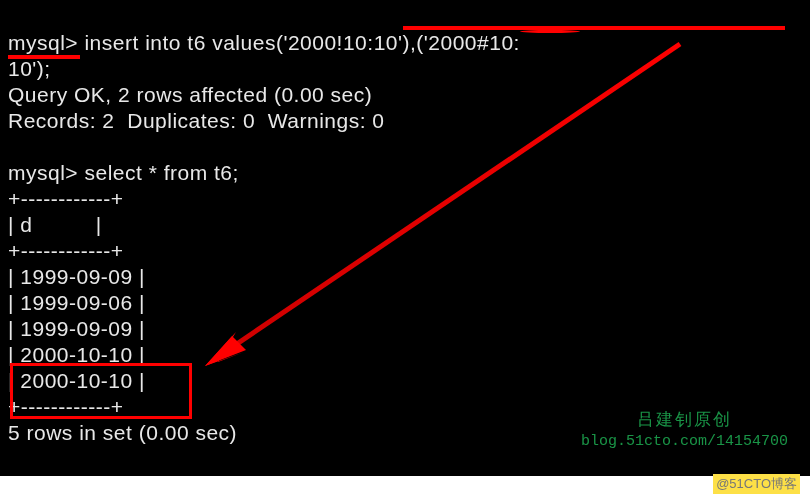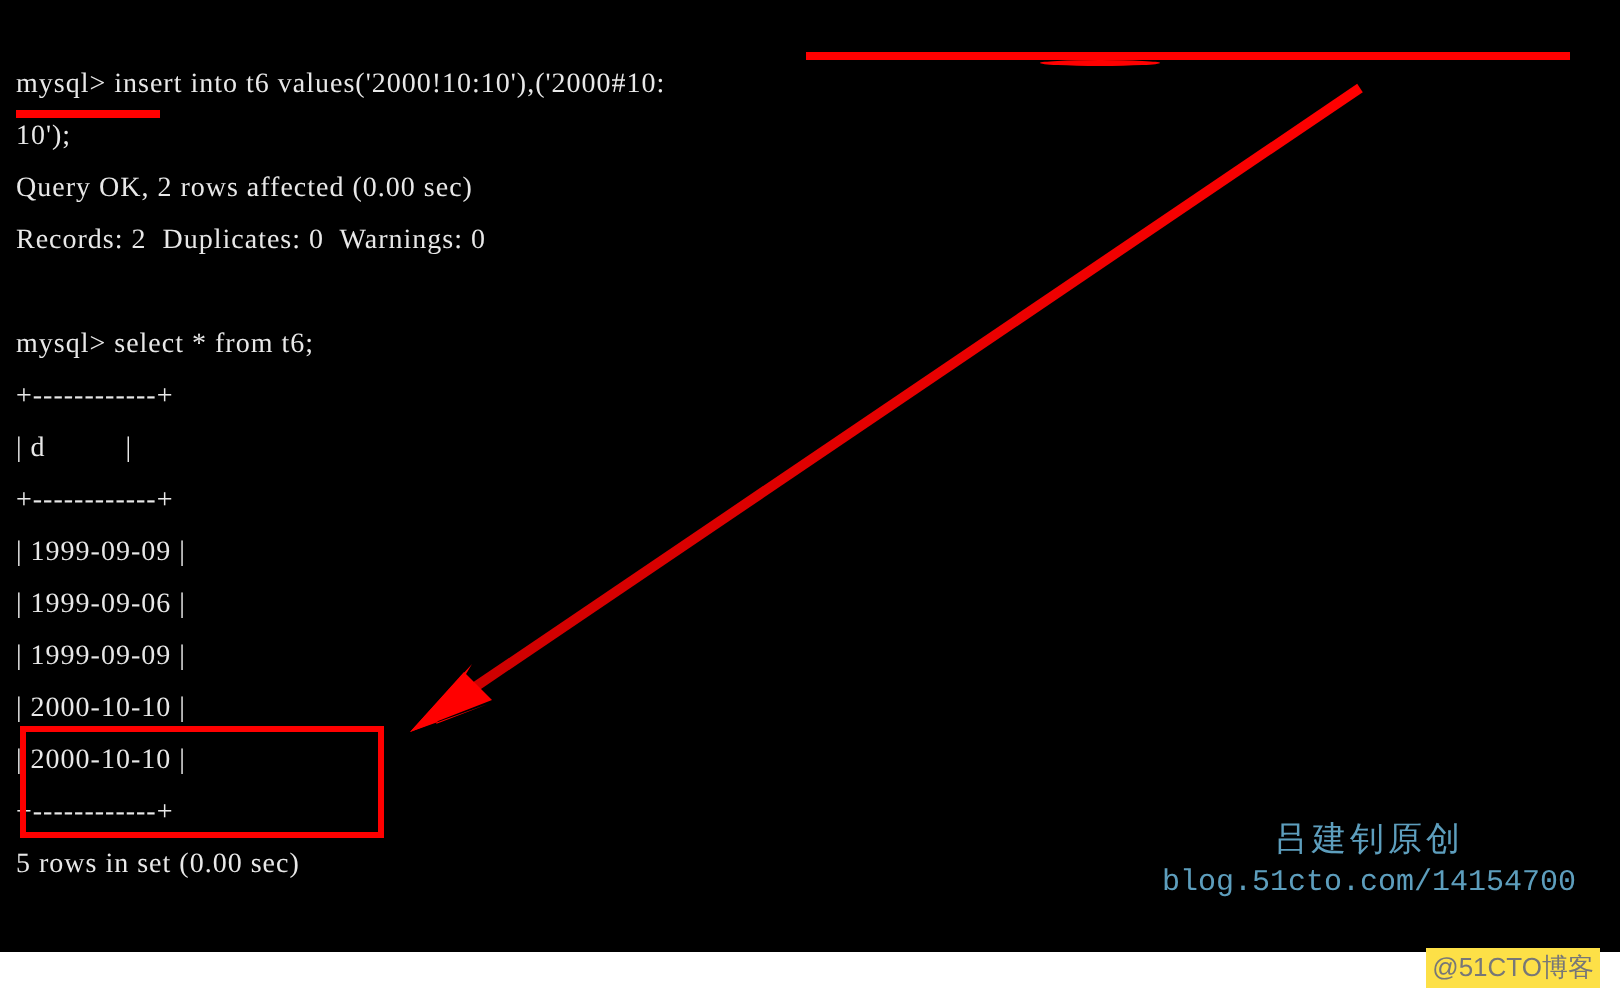--- a/index.html
+++ b/index.html
@@ -8,22 +8,22 @@
     width: 810px;
     height: 500px;
     background: #000;
     overflow: hidden;
     position: relative;
   }
   .terminal {
     position: absolute;
     top: 4px;
     left: 8px;
-    font-family: Liberation Serif, serif;
-    font-size: 14px;
+    font-family: Liberation Sans, sans-serif;
+    font-size: 21px;
     line-height: 26px;
     color: #e8e8e8;
     white-space: pre;
     letter-spacing: 0.5px;
   }
   .underline-red-1 {
     position: absolute;
     top: 26px;
     left: 403px;
     width: 382px;
@@ -63,21 +63,21 @@
     width: 810px;
     height: 500px;
     pointer-events: none;
   }
   .watermark {
     position: absolute;
     right: 22px;
     top: 408px;
     text-align: center;
     font-family: sans-serif;
-    color: #7dd3fc;
+    color: #22c55e;
     opacity: 0.75;
   }
   .watermark .line1 {
     font-size: 17px;
     letter-spacing: 2px;
     margin-bottom: 2px;
   }
   .watermark .line2 {
     font-size: 15px;
     font-family: "Courier New", monospace;

